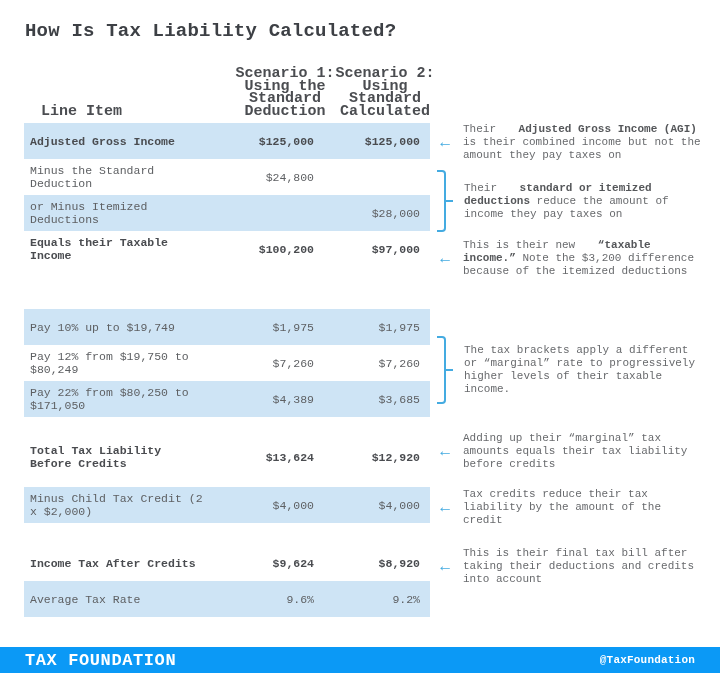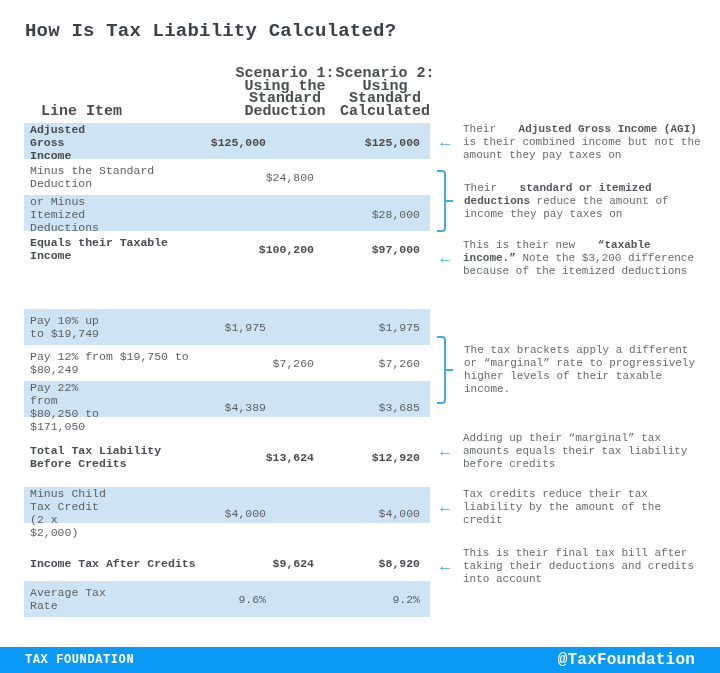--- a/index.html
+++ b/index.html
@@ -24,21 +24,21 @@
   .section{margin-top:0;}
   #rows .section:nth-child(2){margin-top:42px;}
   #rows .section:nth-child(3){margin-top:22px;}
   #rows .section:nth-child(4){margin-top:12px;}
   #rows .section:nth-child(5){margin-top:22px;}
   .row{
     display:grid;grid-template-columns:1fr 112px 114px;
     height:36px;align-items:center;
     font-size:11.5px;color:#5e6063;
   }
-  .row.hl{background:#cee4f5;gap:48px;}
+  .row.hl{background:#cee4f5;}
   .row.strong{font-weight:700;color:#4a4c50;}
   .cell-label{padding-left:6px;}
   .cell-v1{text-align:right;padding-right:2px;}
   .cell-v2{text-align:right;padding-right:10px;}
   
   .annot{
     position:absolute;left:437px;display:flex;align-items:center;
   }
   .annot-text{
     max-width:238px;font-size:11px;line-height:13px;color:#686a6d;
@@ -55,22 +55,22 @@
   .bracket-marker::after{
     content:"";position:absolute;right:-9px;top:calc(50% - 1px);
     width:8px;height:2px;background:#44abe1;
   }
   
   .footer{
     position:absolute;left:0;right:0;bottom:0;height:26px;background:#0b99f6;
     display:flex;align-items:center;justify-content:space-between;
     padding:0 25px;box-sizing:border-box;
   }
-  .footer .brand{color:#fff;font-size:12px;font-weight:700;letter-spacing:.6px;}
-  .footer .handle{color:#fff;font-size:16px;font-weight:700;letter-spacing:.2px;}
+  .footer .brand{color:#fff;font-size:17px;font-weight:700;letter-spacing:.6px;}
+  .footer .handle{color:#fff;font-size:11px;font-weight:700;letter-spacing:.2px;}
 </style>
 </head>
 <body>
 
 <div class="canvas">
   <h1 class="title">How Is Tax Liability Calculated?</h1>
 
   <div class="table">
     <div class="thead">
       <div class="th th-line" id="th-line">

